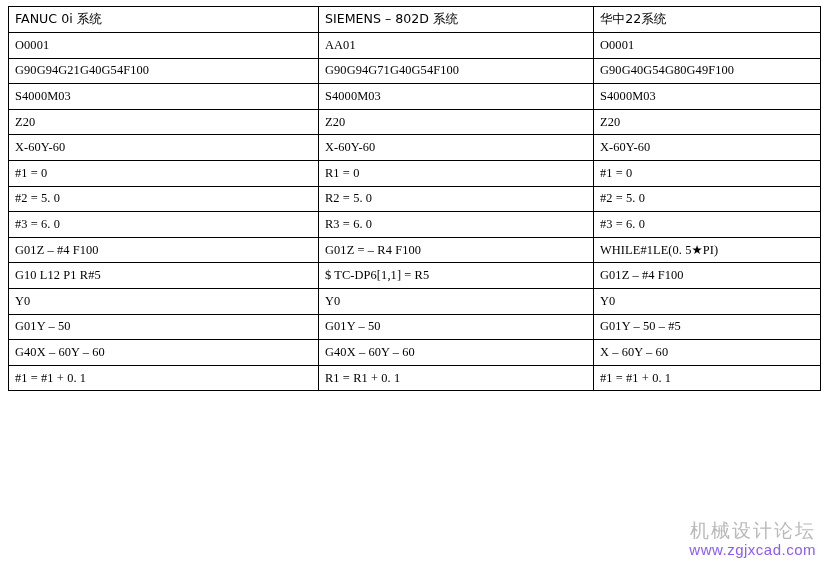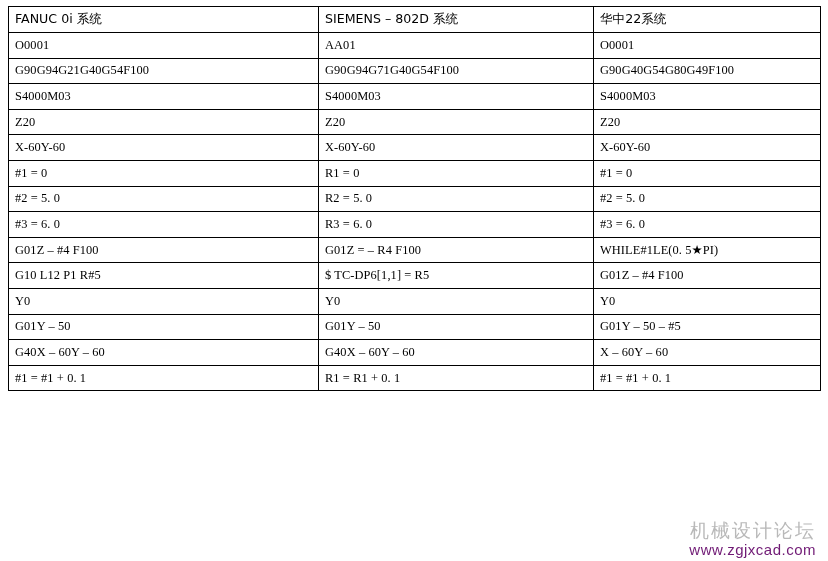--- a/index.html
+++ b/index.html
@@ -73,21 +73,21 @@
   .wm-cn {
     font-family: "DejaVu Sans", sans-serif;
     font-size: 19px;
     color: #b9b9b9;
     letter-spacing: 2px;
     line-height: 22px;
   }
   .wm-url {
     font-family: "Liberation Sans", sans-serif;
     font-size: 15px;
-    color: #701a75;
+    color: #8b5cf6;
     letter-spacing: 0.5px;
     line-height: 18px;
   }
 </style>
 </head>
 <body>
 
 <div class="sheet">
   <table class="code-table">
     <colgroup>

